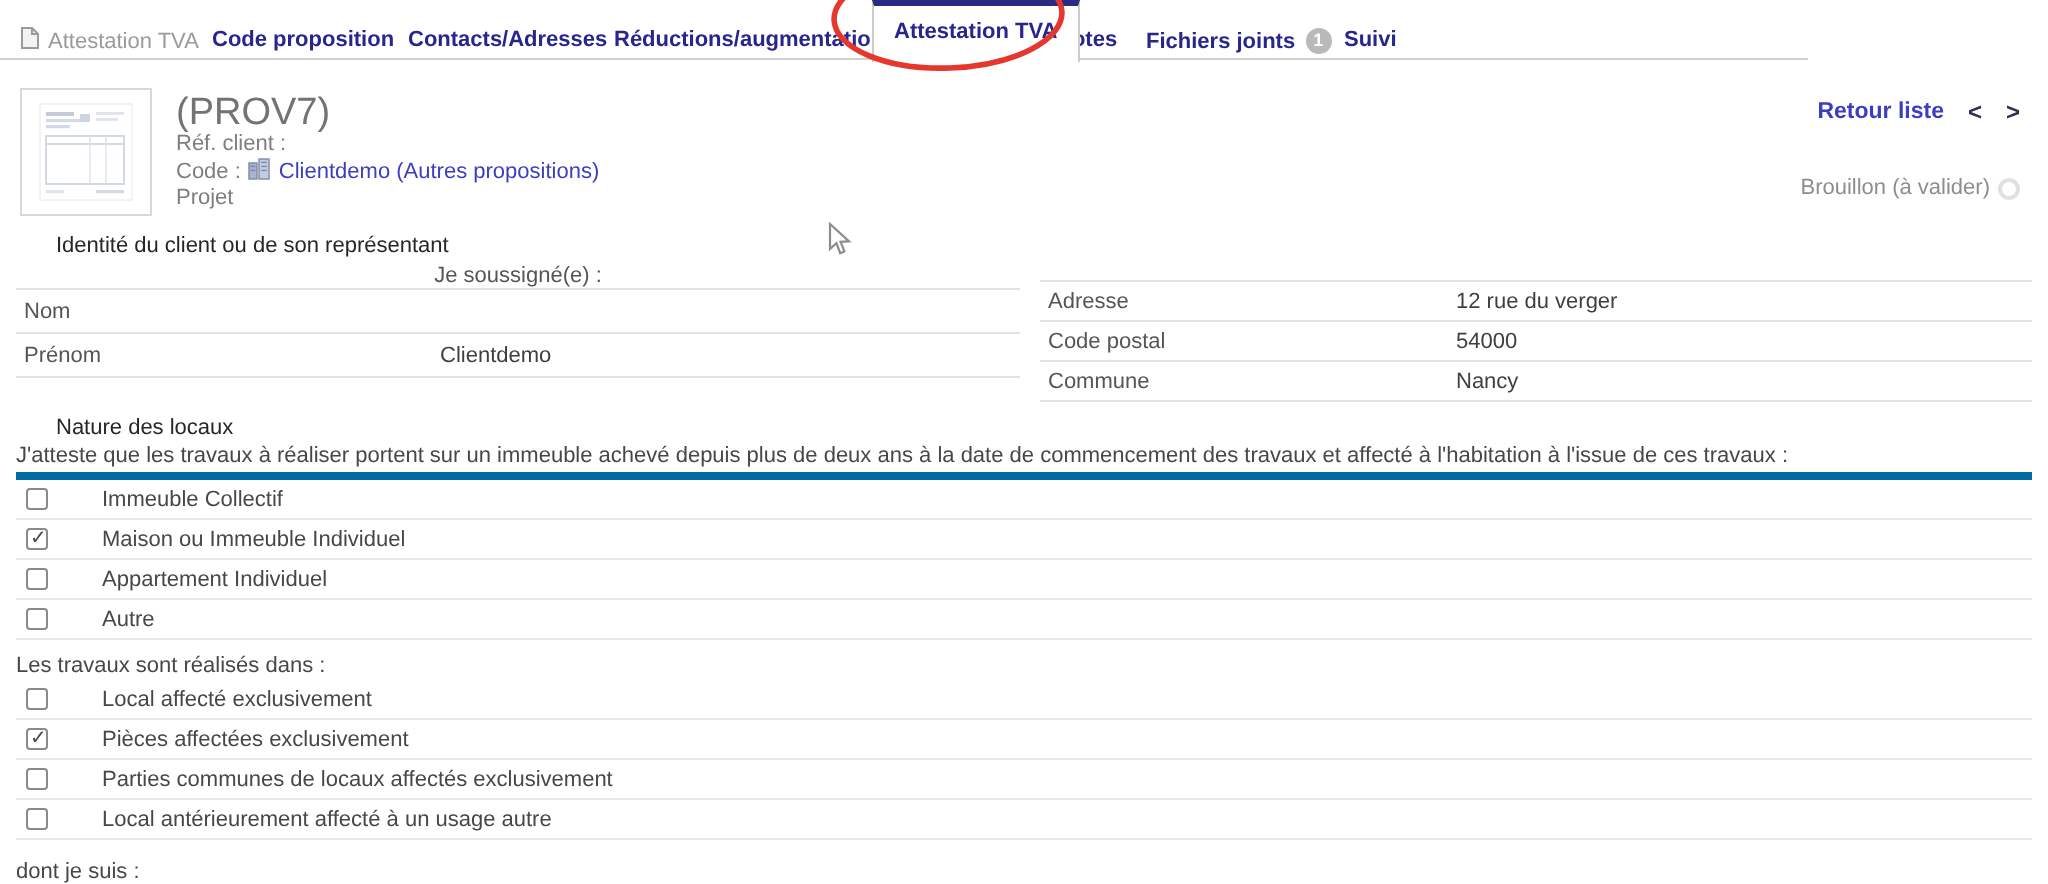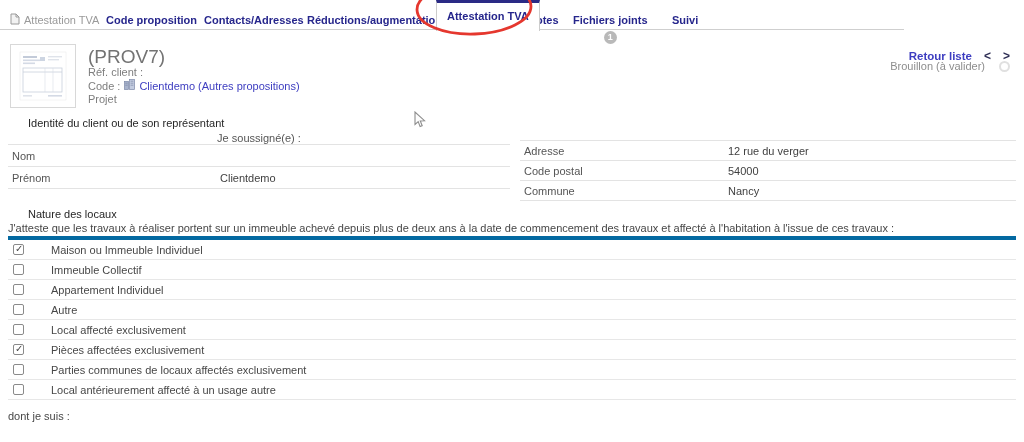--- a/index.html
+++ b/index.html
@@ -9,21 +9,21 @@
     background:#fff; font-family:"Liberation Sans", sans-serif;
     font-size:11px; color:#444;
   }
 
   
   .tabbar { position:absolute; left:0; top:0; width:904px; height:30px;
             border-bottom:1px solid #cfcfcf; background:#fff; }
   .breadcrumb { position:absolute; left:10px; top:13px; display:flex; align-items:center; gap:4px; color:#9a9a9a; }
   .tab { position:absolute; top:14px; font-weight:bold; color:#26268c; white-space:nowrap; cursor:pointer; }
   .tab-fiche { left:106px; } .tab-contacts { left:204px; } .tab-reductions { left:307px; }
-  .tab-notes { left:528px; } .tab-fichiers { left:573px; display:flex; align-items:center; gap:5px;flex-direction:column; } .tab-suivi { left:672px; }
+  .tab-notes { left:528px; } .tab-fichiers { left:573px; display:flex; align-items:center; gap:5px; } .tab-suivi { left:672px; }
   .tab-active {
     position:absolute; left:436px; top:0; height:31px; z-index:2;
     background:#fff; border-left:1px solid #ccc; border-right:1px solid #ccc;
     border-top:3px solid #2a2a85; padding:0 10px; line-height:26px;
     font-weight:bold; color:#26268c; white-space:nowrap; cursor:pointer;
   }
   .badge { display:inline-block; width:13px; height:13px; border-radius:50%;
            background:#b9b9b9; color:#fff; font-size:9px; line-height:13px;
            text-align:center; font-weight:bold; }
   .annotation-svg { position:absolute; left:410px; top:0; width:140px; height:40px; z-index:5; pointer-events:none; }
@@ -33,21 +33,21 @@
            background:#fff; border:1px solid #d8d8d8; display:flex; align-items:center; justify-content:center; cursor:pointer; }
   .ref-title { position:absolute; left:88px; top:46px; font-size:19px; font-weight:normal; color:#737373; }
   .hline { position:absolute; left:88px; color:#7e7e7e; white-space:nowrap; }
   .ref-client { top:66px; }
   .tiers { top:79px; display:flex; align-items:center; gap:4px; }
   .projet { top:93px; }
   .link { color:#3d3dc0; text-decoration:none; cursor:pointer; }
   .backlist { position:absolute; top:49px; right:14px; display:flex; align-items:center; gap:12px; }
   .backlist .link { font-weight:bold; font-size:11.5px; }
   .nav-arrow { font-weight:bold; color:#2f2f55; font-size:12px; cursor:pointer; }
-  .status-line { position:absolute; top:60px; right:14px; display:flex; align-items:center; gap:14px; color:#8d8d8d; }
+  .status-line { position:absolute; top:88px; right:14px; display:flex; align-items:center; gap:4px; color:#8d8d8d; }
   .status-dot { width:11px; height:11px; border:2px solid #e0e0e0; border-radius:50%; background:#fff; }
 
   
   .sec-title { font-weight:normal; color:#262626;padding-left:20px; }
   .identity-left { position:absolute; left:8px; top:117px; width:502px; }
   .subtitle-row { height:14px; line-height:14px; color:#555; border-bottom:1px solid #e3e3e3; margin-top:2px; padding-bottom:11px;text-align:center; }
   .frow { display:flex; align-items:center; height:22px; border-bottom:1px solid #e3e3e3; }
   .frow .flabel { width:212px; padding-left:4px; color:#555; }
   .frow .fvalue { color:#3f3f3f; }
   .identity-right { position:absolute; left:520px; top:140px; width:496px; border-top:1px solid #e3e3e3; }
@@ -170,36 +170,37 @@
       <span class="flabel">Commune</span>
       <span class="fvalue">Nancy</span>
     </div>
   </div>
 
   <div class="nature">
     <div class="sec-title">Nature des locaux</div>
     <div class="statement">J'atteste que les travaux à réaliser portent sur un immeuble achevé depuis plus de deux ans à la date de commencement des travaux et affecté à l'habitation à l'issue de ces travaux :</div>
 
     <div class="chkrow">
+      <span class="checkbox"></span>
+      <span class="clabel">Immeuble Collectif</span>
+    </div>
+    <div class="chkrow">
       <span class="checkbox checked"></span>
       <span class="clabel">Maison ou Immeuble Individuel</span>
     </div>
     <div class="chkrow">
       <span class="checkbox"></span>
-      <span class="clabel">Immeuble Collectif</span>
-    </div>
-    <div class="chkrow">
-      <span class="checkbox"></span>
       <span class="clabel">Appartement Individuel</span>
     </div>
     <div class="chkrow">
       <span class="checkbox"></span>
       <span class="clabel">Autre</span>
     </div>
 
+    <div class="list2-title">Les travaux sont réalisés dans :</div>
 
     <div class="chkrow">
       <span class="checkbox"></span>
       <span class="clabel">Local affecté exclusivement</span>
     </div>
     <div class="chkrow">
       <span class="checkbox checked"></span>
       <span class="clabel">Pièces affectées exclusivement</span>
     </div>
     <div class="chkrow">

